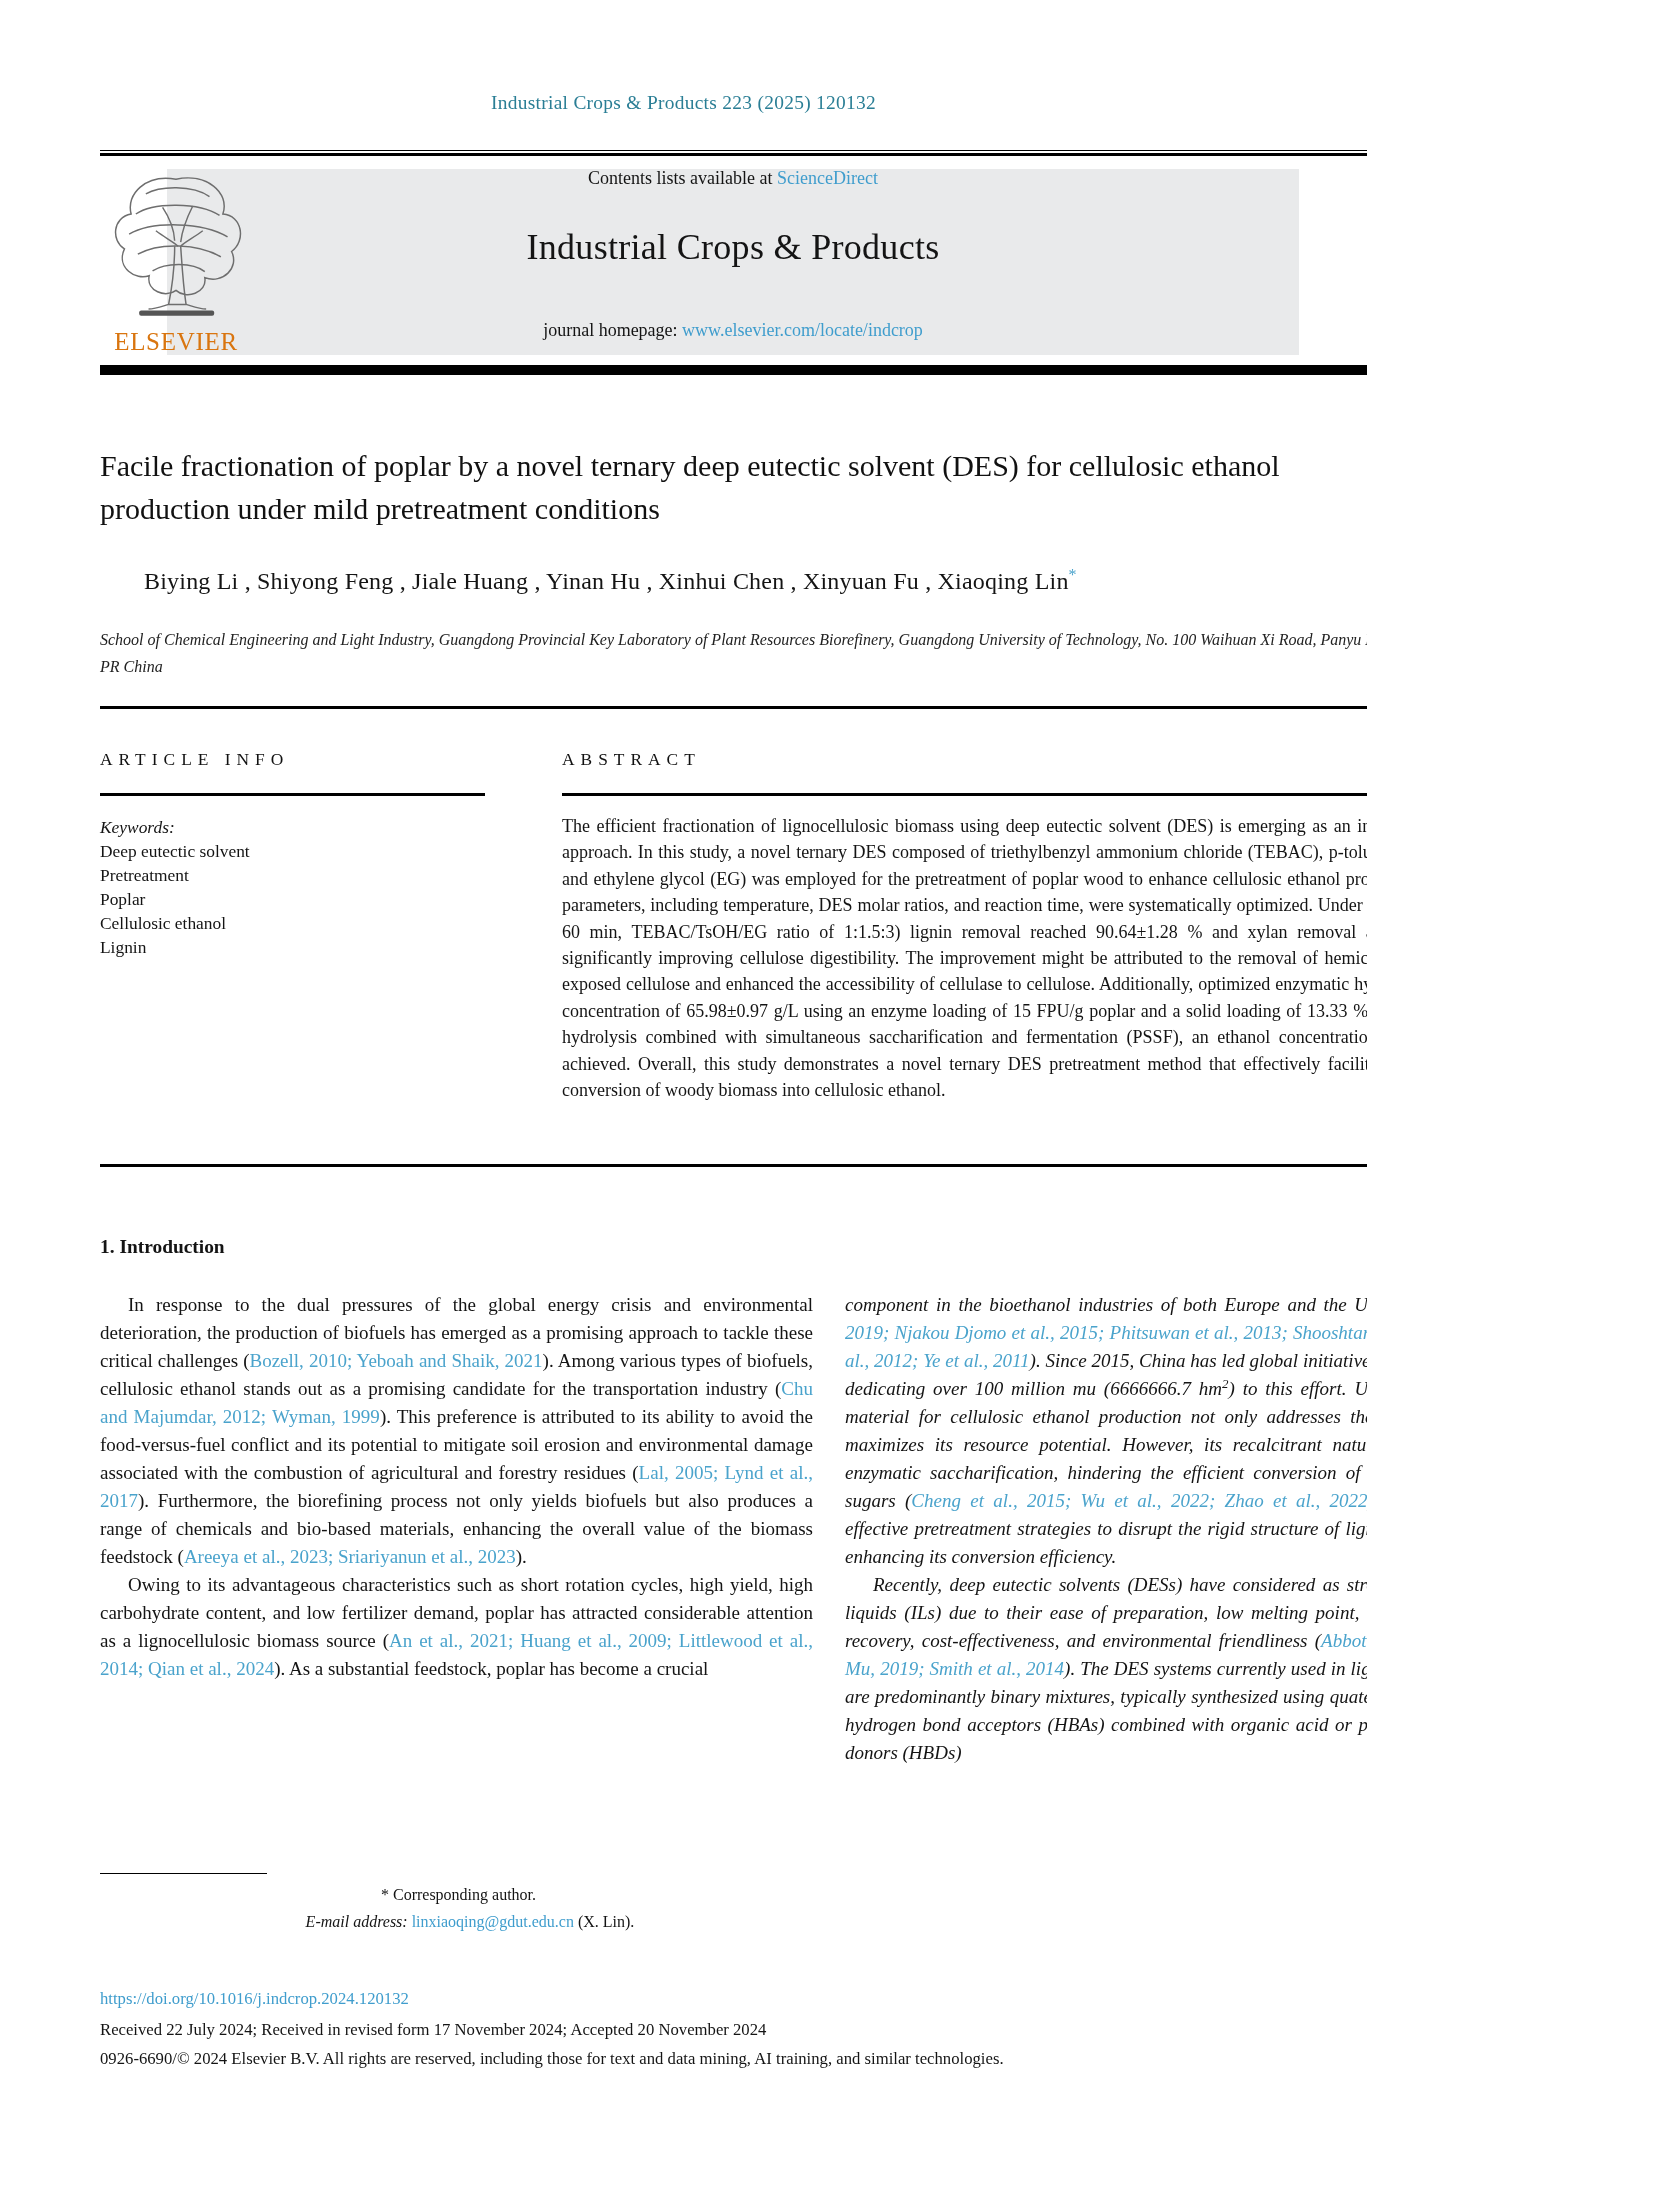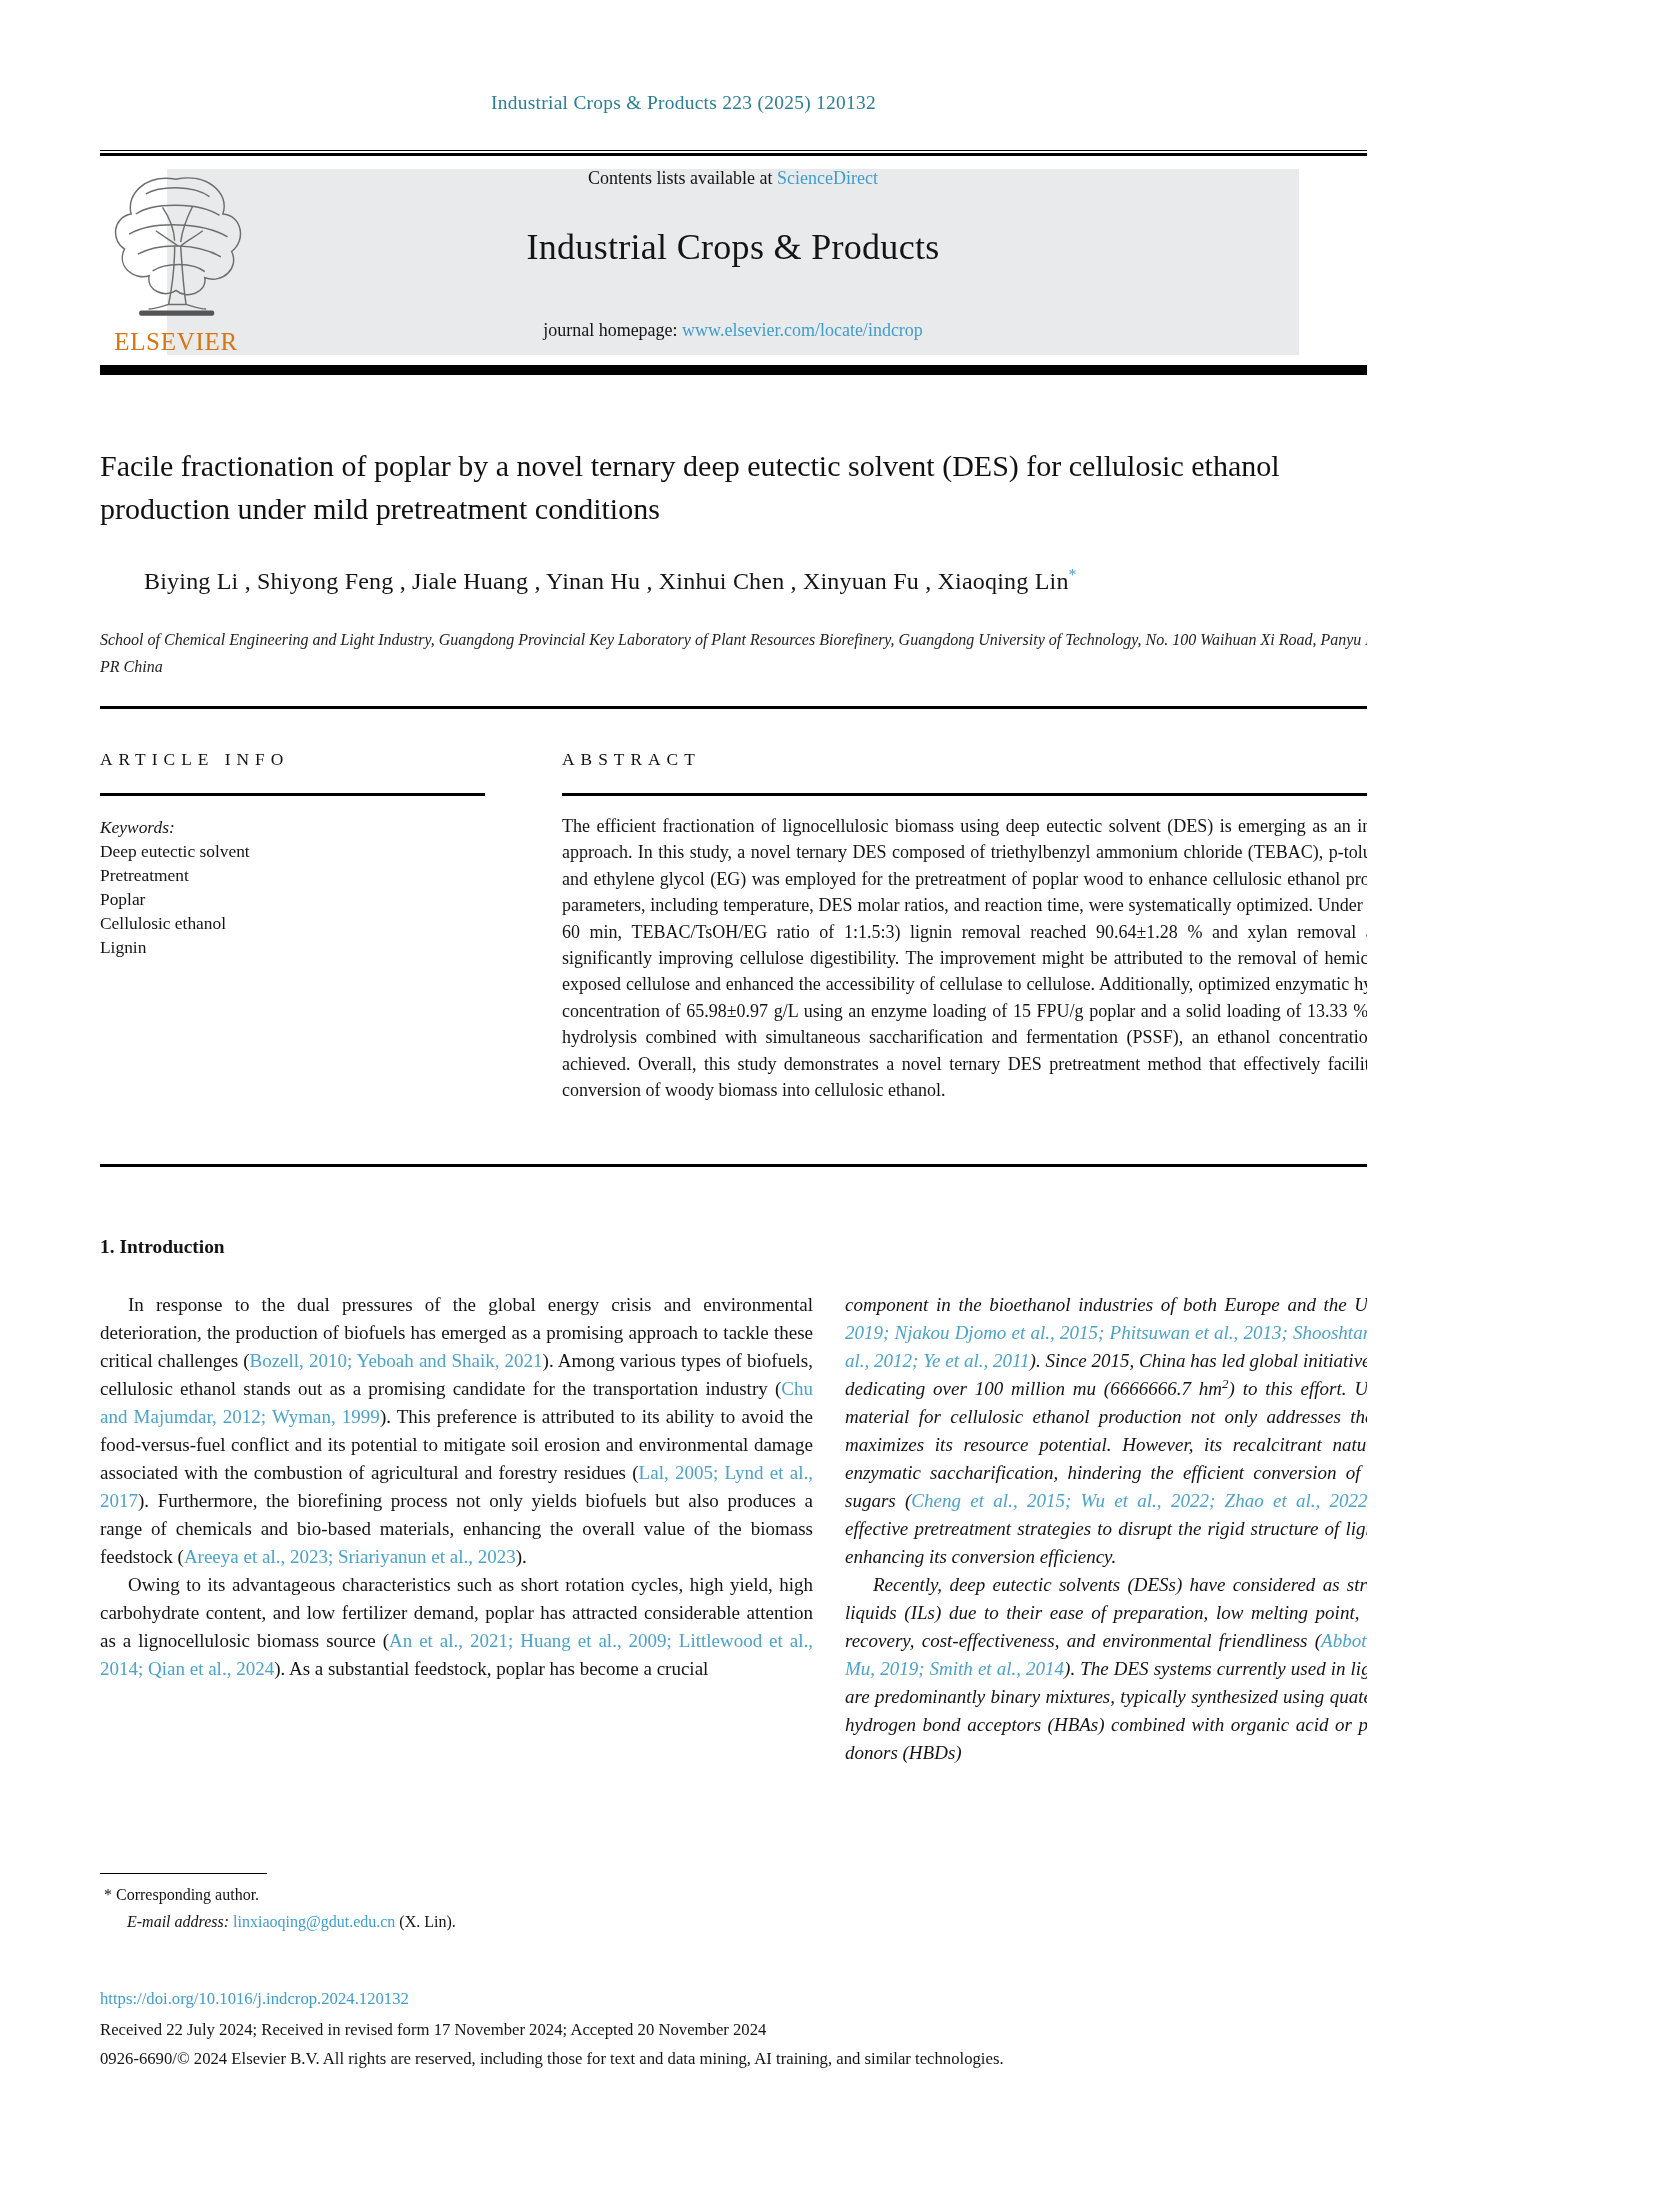--- a/index.html
+++ b/index.html
@@ -173,21 +173,21 @@
     <p class="indent"><span>In response to the dual pressures of the global energy crisis and environmental deterioration, the production of biofuels has emerged as a promising approach to tackle these critical challenges (</span><span class="cite">Bozell, 2010; Yeboah and Shaik, 2021</span><span>). Among various types of biofuels, cellulosic ethanol stands out as a promising candidate for the transportation industry (</span><span class="cite">Chu and Majumdar, 2012; Wyman, 1999</span><span>). This preference is attributed to its ability to avoid the food-versus-fuel conflict and its potential to mitigate soil erosion and environmental damage associated with the combustion of agricultural and forestry residues (</span><span class="cite">Lal, 2005; Lynd et al., 2017</span><span>). Furthermore, the biorefining process not only yields biofuels but also produces a range of chemicals and bio-based materials, enhancing the overall value of the biomass feedstock (</span><span class="cite">Areeya et al., 2023; Sriariyanun et al., 2023</span><span>).</span></p>
     <p class="indent"><span>Owing to its advantageous characteristics such as short rotation cycles, high yield, high carbohydrate content, and low fertilizer demand, poplar has attracted considerable attention as a lignocellulosic biomass source (</span><span class="cite">An et al., 2021; Huang et al., 2009; Littlewood et al., 2014; Qian et al., 2024</span><span>). As a substantial feedstock, poplar has become a crucial</span></p>
   </div>
 
   <div class="abs col" style="left:845px;top:1291px;width:714px;font-style:italic;">
     <p><span>component in the bioethanol industries of both Europe and the United States (</span><span class="cite">Dou et al., 2019; Njakou Djomo et al., 2015; Phitsuwan et al., 2013; Shooshtarian et al., 2018; Wang et al., 2012; Ye et al., 2011</span><span>). Since 2015, China has led global initiatives in poplar afforestation, dedicating over 100 million mu (6666666.7 hm</span><sup>2</sup><span>) to this effort. Utilizing poplar as a raw material for cellulosic ethanol production not only addresses the energy crisis but also maximizes its resource potential. However, its recalcitrant nature poses challenges for enzymatic saccharification, hindering the efficient conversion of poplar into fermentable sugars (</span><span class="cite">Cheng et al., 2015; Wu et al., 2022; Zhao et al., 2022</span><span>). Therefore, developing effective pretreatment strategies to disrupt the rigid structure of lignocellulose is crucial for enhancing its conversion efficiency.</span></p>
     <p class="indent"><span>Recently, deep eutectic solvents (DESs) have considered as strong alternatives to ionic liquids (ILs) due to their ease of preparation, low melting point, nonflammability, ease of recovery, cost-effectiveness, and environmental friendliness (</span><span class="cite">Abbott et al., 2004; Chen and Mu, 2019; Smith et al., 2014</span><span>). The DES systems currently used in lignocellulose pretreatment are predominantly binary mixtures, typically synthesized using quaternary ammonium salt as hydrogen bond acceptors (HBAs) combined with organic acid or polyols as hydrogen bond donors (HBDs)</span></p>
   </div>
 
   <div class="rule" style="left:100px;top:1873px;width:167px;height:1.3px;"></div>
-  <div class="abs fnote" style="left:100px;top:1881px;width:713px;">
+  <div class="abs fnote" style="left:100px;top:1881px;width:713px;text-align:center;">
     <div>
       &nbsp;<span>*</span>
       <span>Corresponding author.</span>
     </div>
     <div style="padding-left:27px;">
       <span class="it">E-mail address:</span>
       <a class="link">linxiaoqing@gdut.edu.cn</a><span> (X. Lin).</span>
     </div>
   </div>
 

